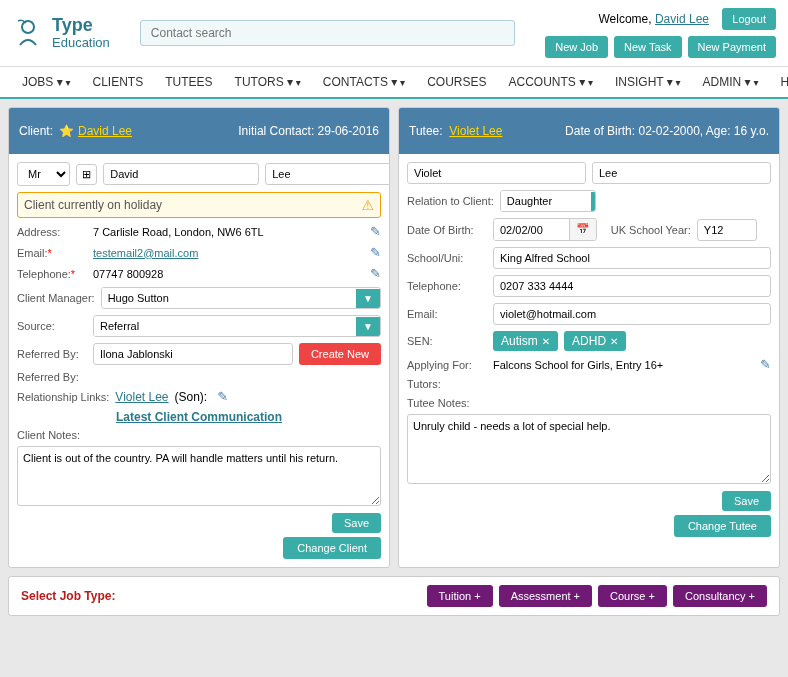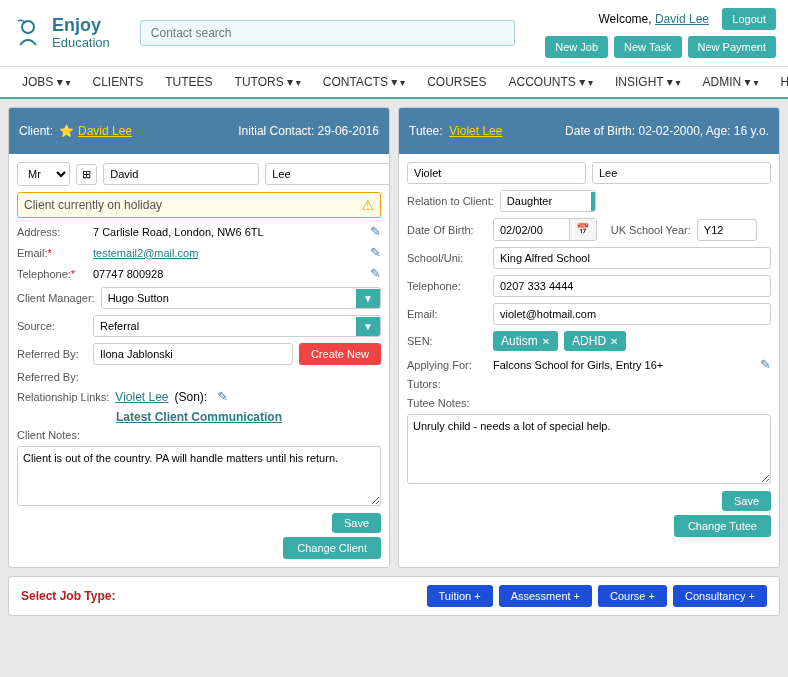--- a/index.html
+++ b/index.html
@@ -61,41 +61,41 @@
     .badge { background: #3aada8; color: #fff; border-radius: 3px; padding: 3px 8px; font-size: 11px; display: flex; align-items: center; gap: 4px; }
     .badge-x { cursor: pointer; font-size: 10px; }
 
     
     .link { color: #2a7a8c; text-decoration: underline; cursor: pointer; }
 
     
     .bottom-bar { background: #fff; border: 1px solid #ccc; border-radius: 3px; padding: 8px 12px; display: flex; align-items: center; justify-content: space-between; }
     .bottom-bar-label { font-size: 12px; color: #b91c1c; font-weight: bold; }
     .bottom-bar-buttons { display: flex; gap: 6px; }
-    .btn-job { background: #1d4ed8; color: #fff; border: none; padding: 5px 12px; border-radius: 3px; cursor: pointer; font-size: 11px; }
+    .btn-job { background: #701a75; color: #fff; border: none; padding: 5px 12px; border-radius: 3px; cursor: pointer; font-size: 11px; }
 
     .inline-label { font-size: 11px; color: #555; }
     .title-select { border: 1px solid #ccc; border-radius: 3px; padding: 4px 6px; font-size: 11px; background: #fff; width: 55px; }
     .name-input { border: 1px solid #ccc; border-radius: 3px; padding: 4px 6px; font-size: 11px; flex: 1; }
     .date-input-wrap { display: flex; align-items: center; border: 1px solid #ccc; border-radius: 3px; overflow: hidden; }
     .date-input-wrap input { border: none; padding: 4px 6px; font-size: 11px; width: 75px; outline: none; }
     .date-icon { background: #f5f5f5; border-left: 1px solid #ccc; padding: 4px 6px; font-size: 11px; cursor: pointer; color: #555; }
   </style>
 </head>
 <body>
 
 <div class="header">
   <div class="logo-area">
     <svg class="logo-icon" viewBox="0 0 32 32">
       <circle cx="16" cy="10" r="6" fill="none" stroke="#2a7a8c" stroke-width="2"></circle>
       <path d="M8 28 Q16 18 24 28" fill="none" stroke="#2a7a8c" stroke-width="2"></path>
       <path d="M14 6 Q10 2 6 4" fill="none" stroke="#2a7a8c" stroke-width="1.5"></path>
     </svg>
     <div>
-      <div class="logo-text">Enjoy</div>
+      <div class="logo-text">Type</div>
       <div class="logo-sub">Education</div>
     </div>
   </div>
   <div class="search-bar">
     <input type="text" placeholder="Contact search" style="">
   </div>
   <div class="header-right">
     <div>
       <span>Welcome, </span><a class="link">David Lee</a>
       &nbsp;&nbsp;

